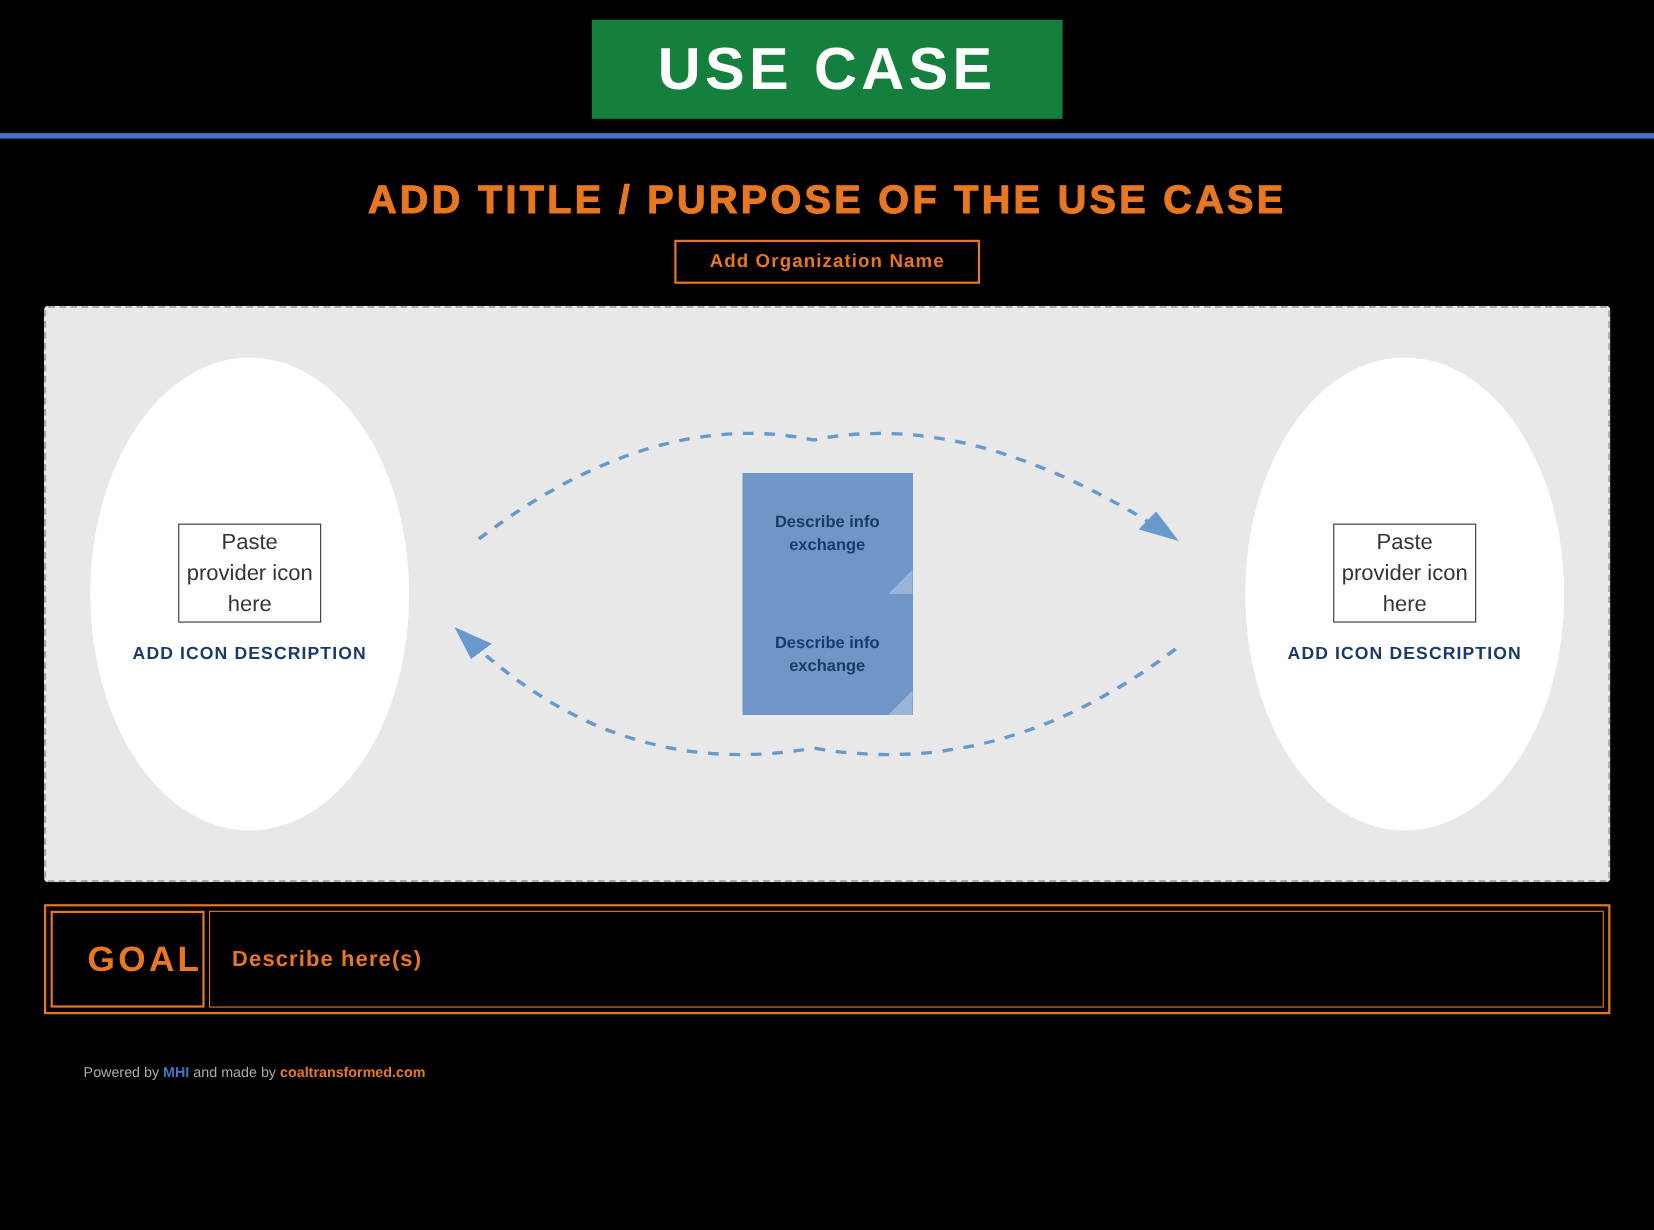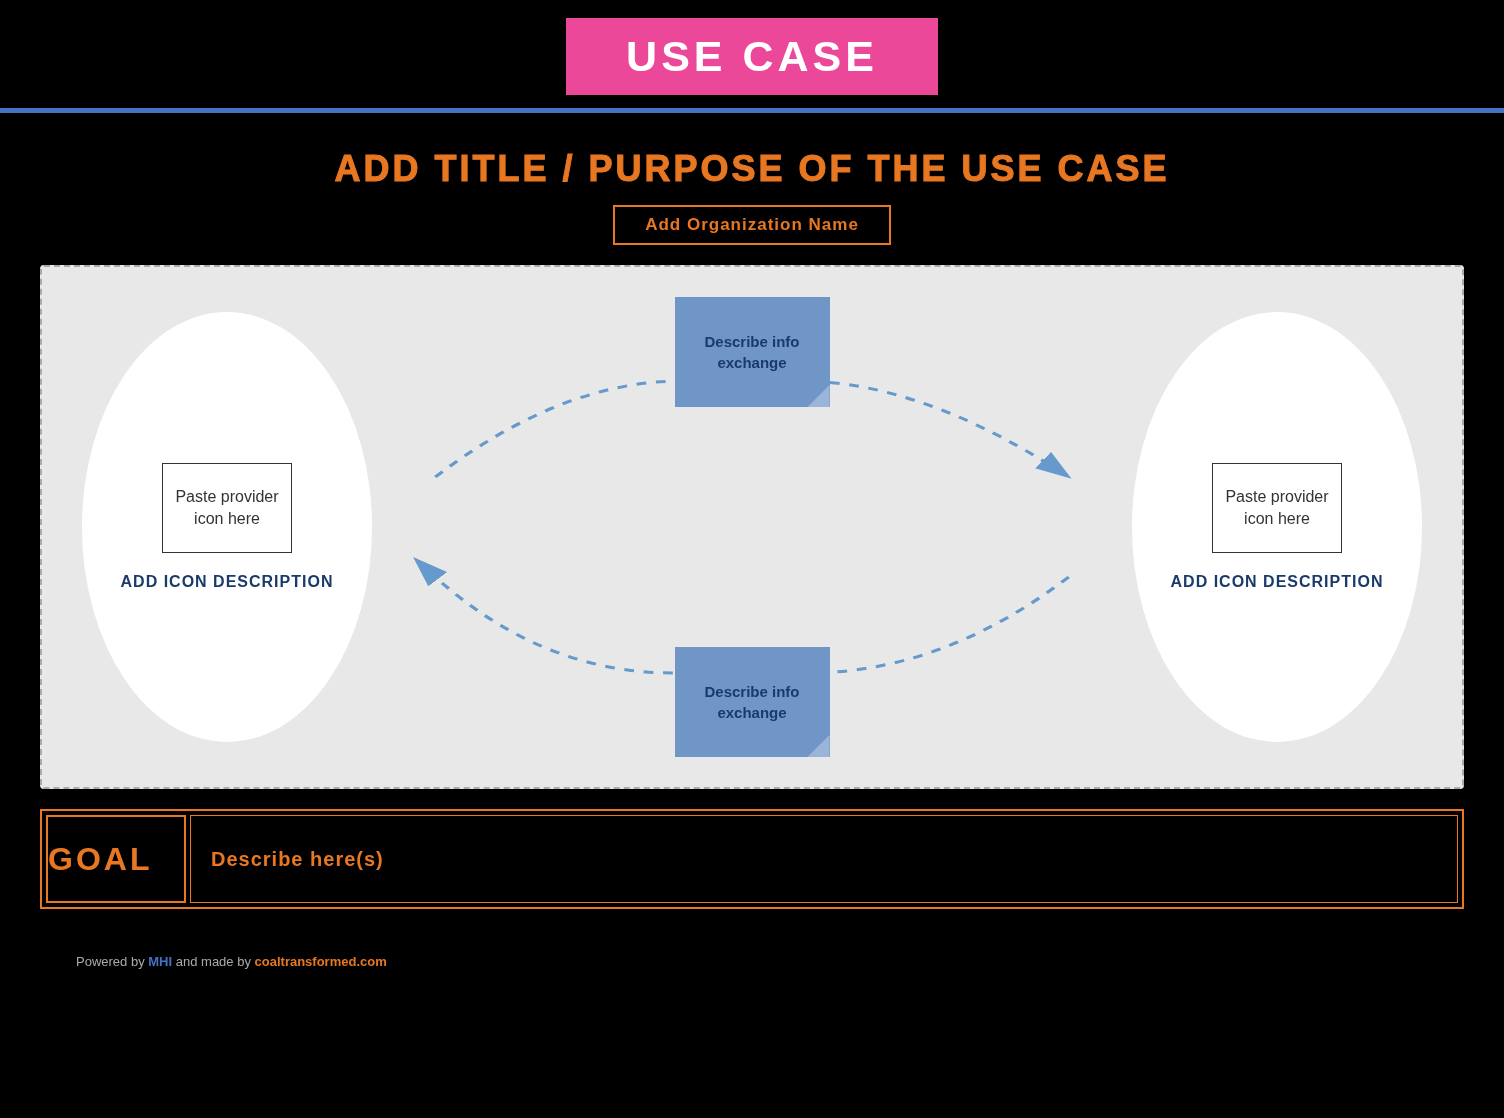--- a/index.html
+++ b/index.html
@@ -13,23 +13,23 @@
 
     
     .header {
       background: #000;
       display: flex;
       justify-content: center;
       align-items: center;
       padding: 18px 0 10px 0;
     }
     .use-case-badge {
-      background: #ec4899;
+      background: #15803d;
       color: #fff;
-      font-size: 43px;
+      font-size: 54px;
       font-weight: bold;
       letter-spacing: 4px;
       padding: 14px 60px;
     }
 
     
     .separator-wrapper {
       position: relative;
       width: 100%;
       height: 10px;
@@ -116,42 +116,42 @@
 
     .provider-icon-box {
       border: 1px solid #333;
       background: #fff;
       width: 130px;
       height: 90px;
       display: flex;
       align-items: center;
       justify-content: center;
       text-align: center;
-      font-size: 16px;
+      font-size: 20px;
       color: #333;
       margin-bottom: 20px;
       line-height: 1.4;
     }
 
     .provider-label {
       color: #1a3a6b;
       font-weight: 900;
       font-size: 16px;
       text-align: center;
       letter-spacing: 1px;
       text-transform: uppercase;
     }
 
     
     .middle-section {
       flex: 1;
       display: flex;
       flex-direction: column;
       align-items: center;
-      justify-content: space-between;
+      justify-content: center;
       height: 100%;
       position: relative;
     }
 
     
     .sticky-note {
       background: #7096c8;
       width: 155px;
       min-height: 110px;
       position: relative;
@@ -195,21 +195,21 @@
       background: #000;
       min-height: 100px;
       margin-bottom: 20px;
     }
     .goal-label-box {
       border: 2px solid #E87722;
       background: #000;
       min-width: 140px;
       display: flex;
       align-items: center;
-      justify-content: flex-start;
+      justify-content: flex-end;
       margin: 4px;
     }
     .goal-label {
       color: #E87722;
       font-size: 32px;
       font-weight: 900;
       letter-spacing: 3px;
       text-transform: uppercase;
     }
     .goal-content {

